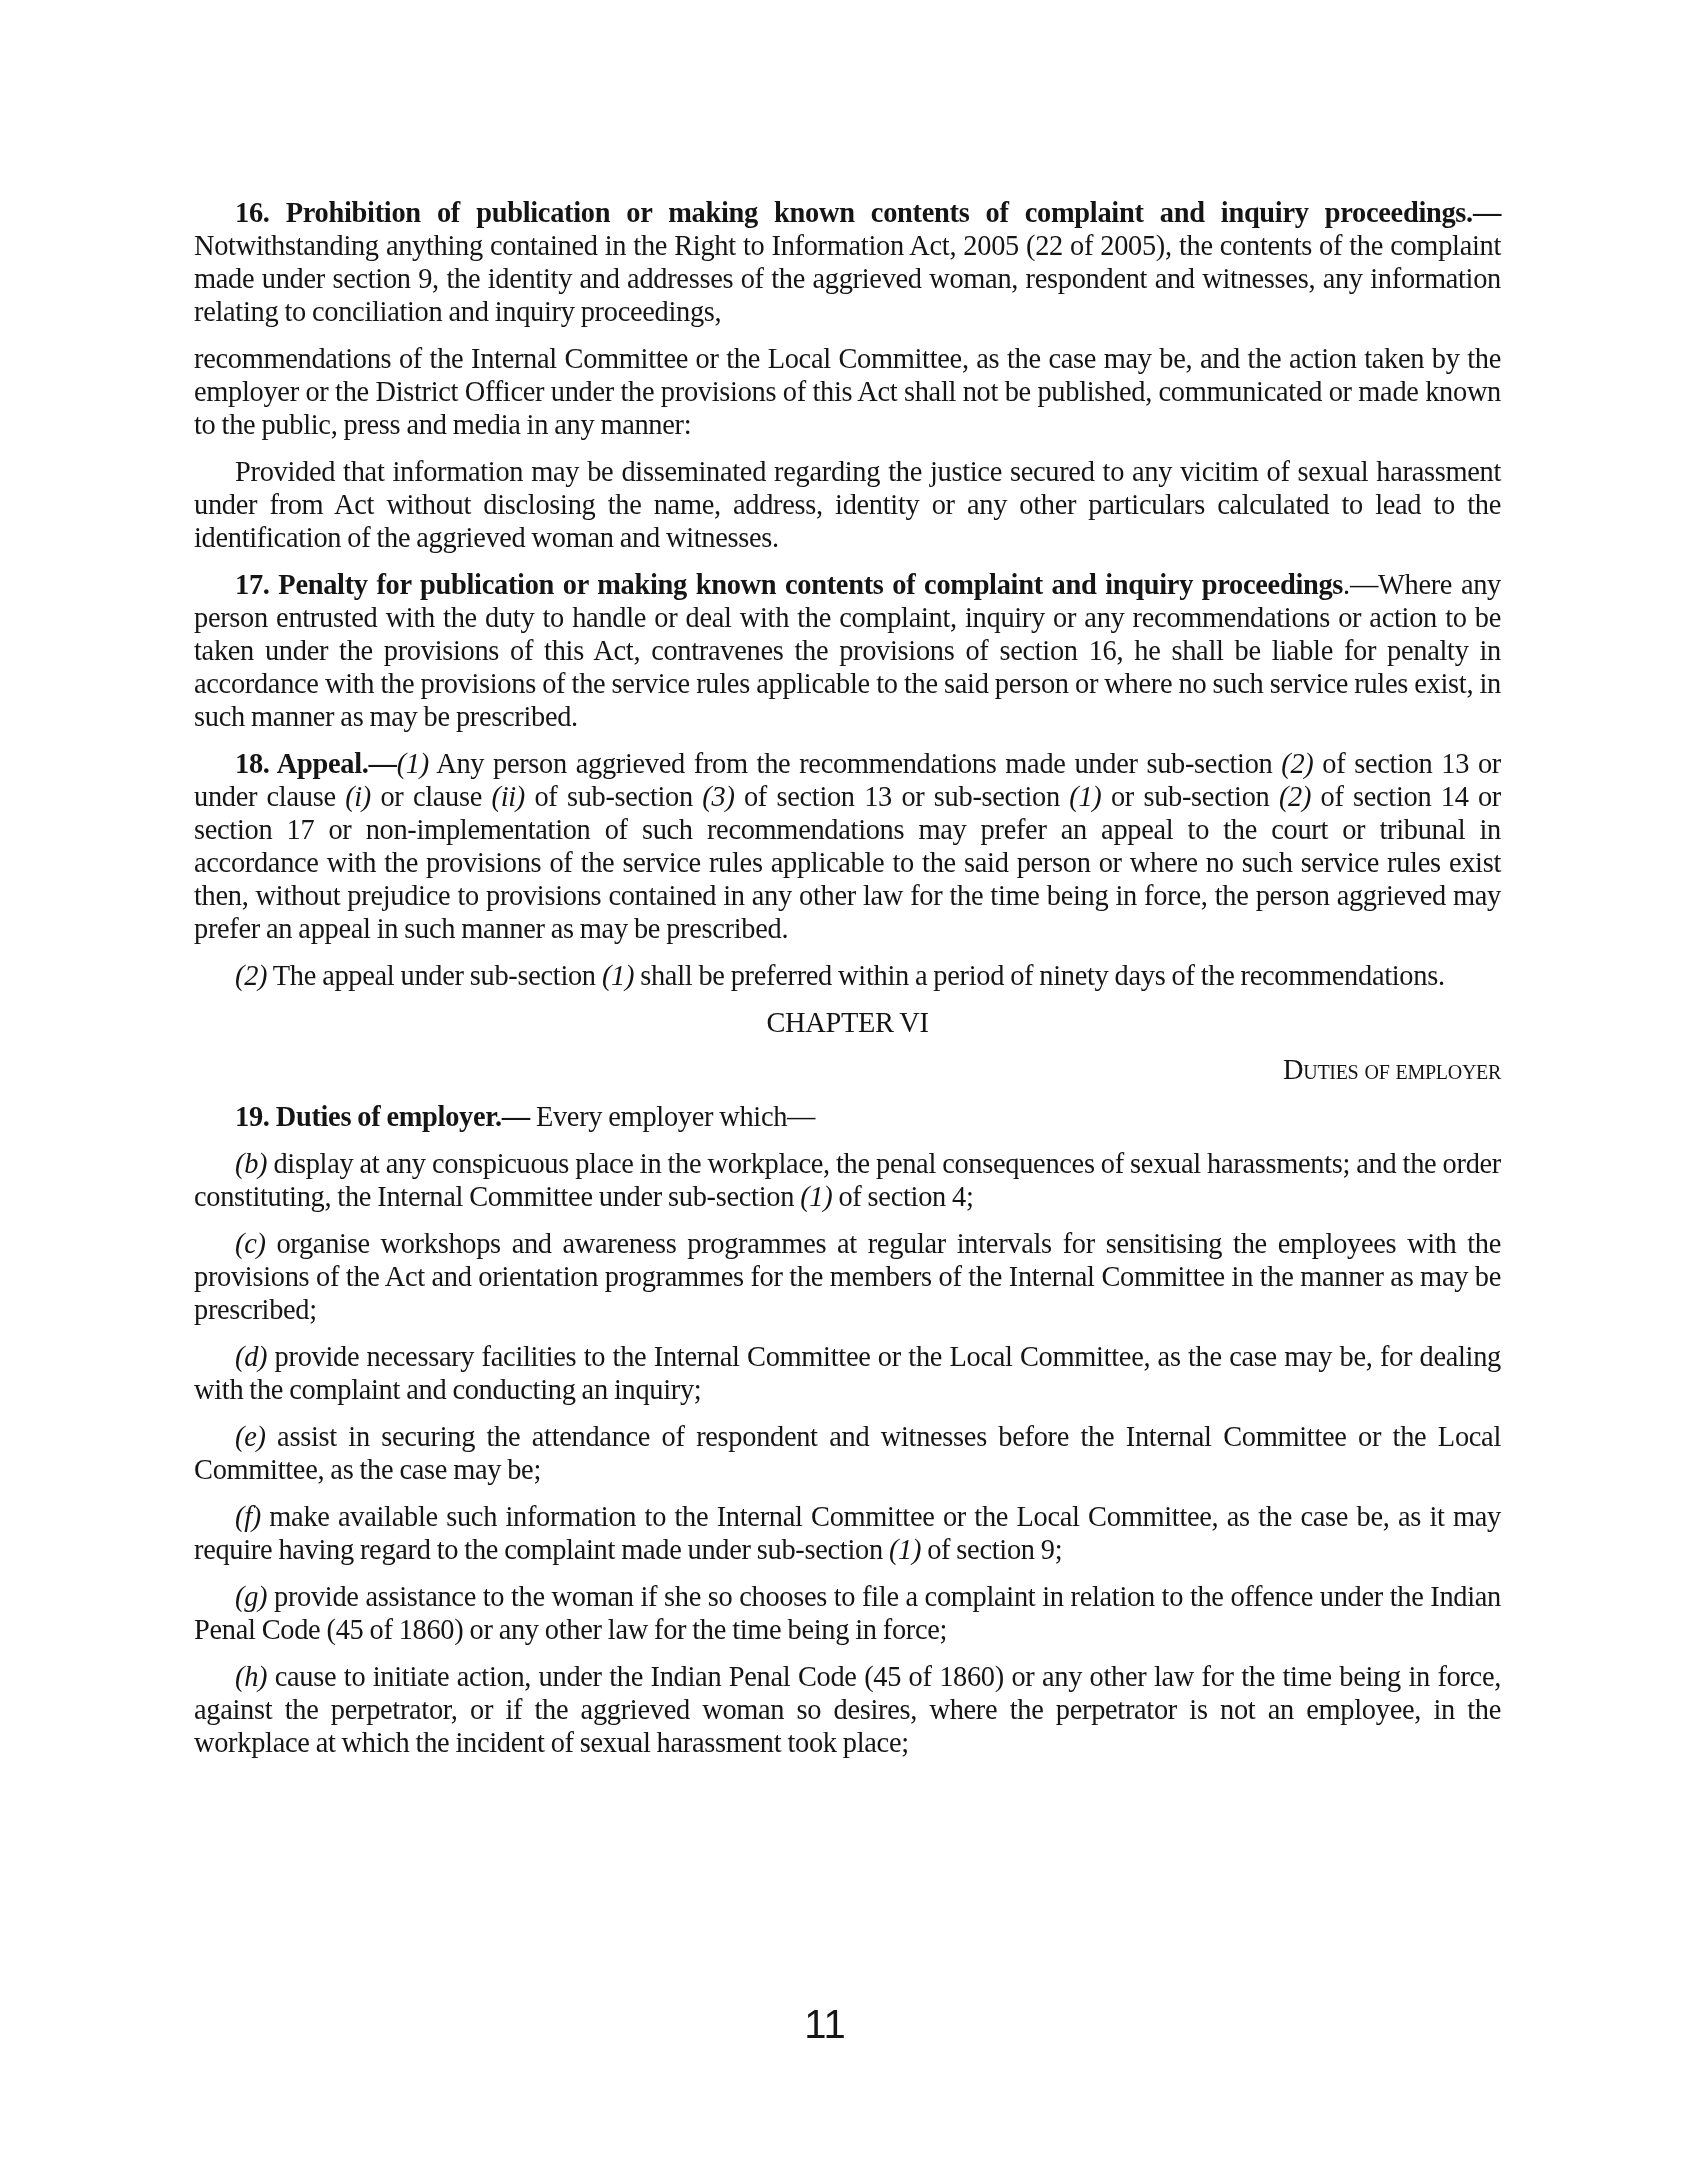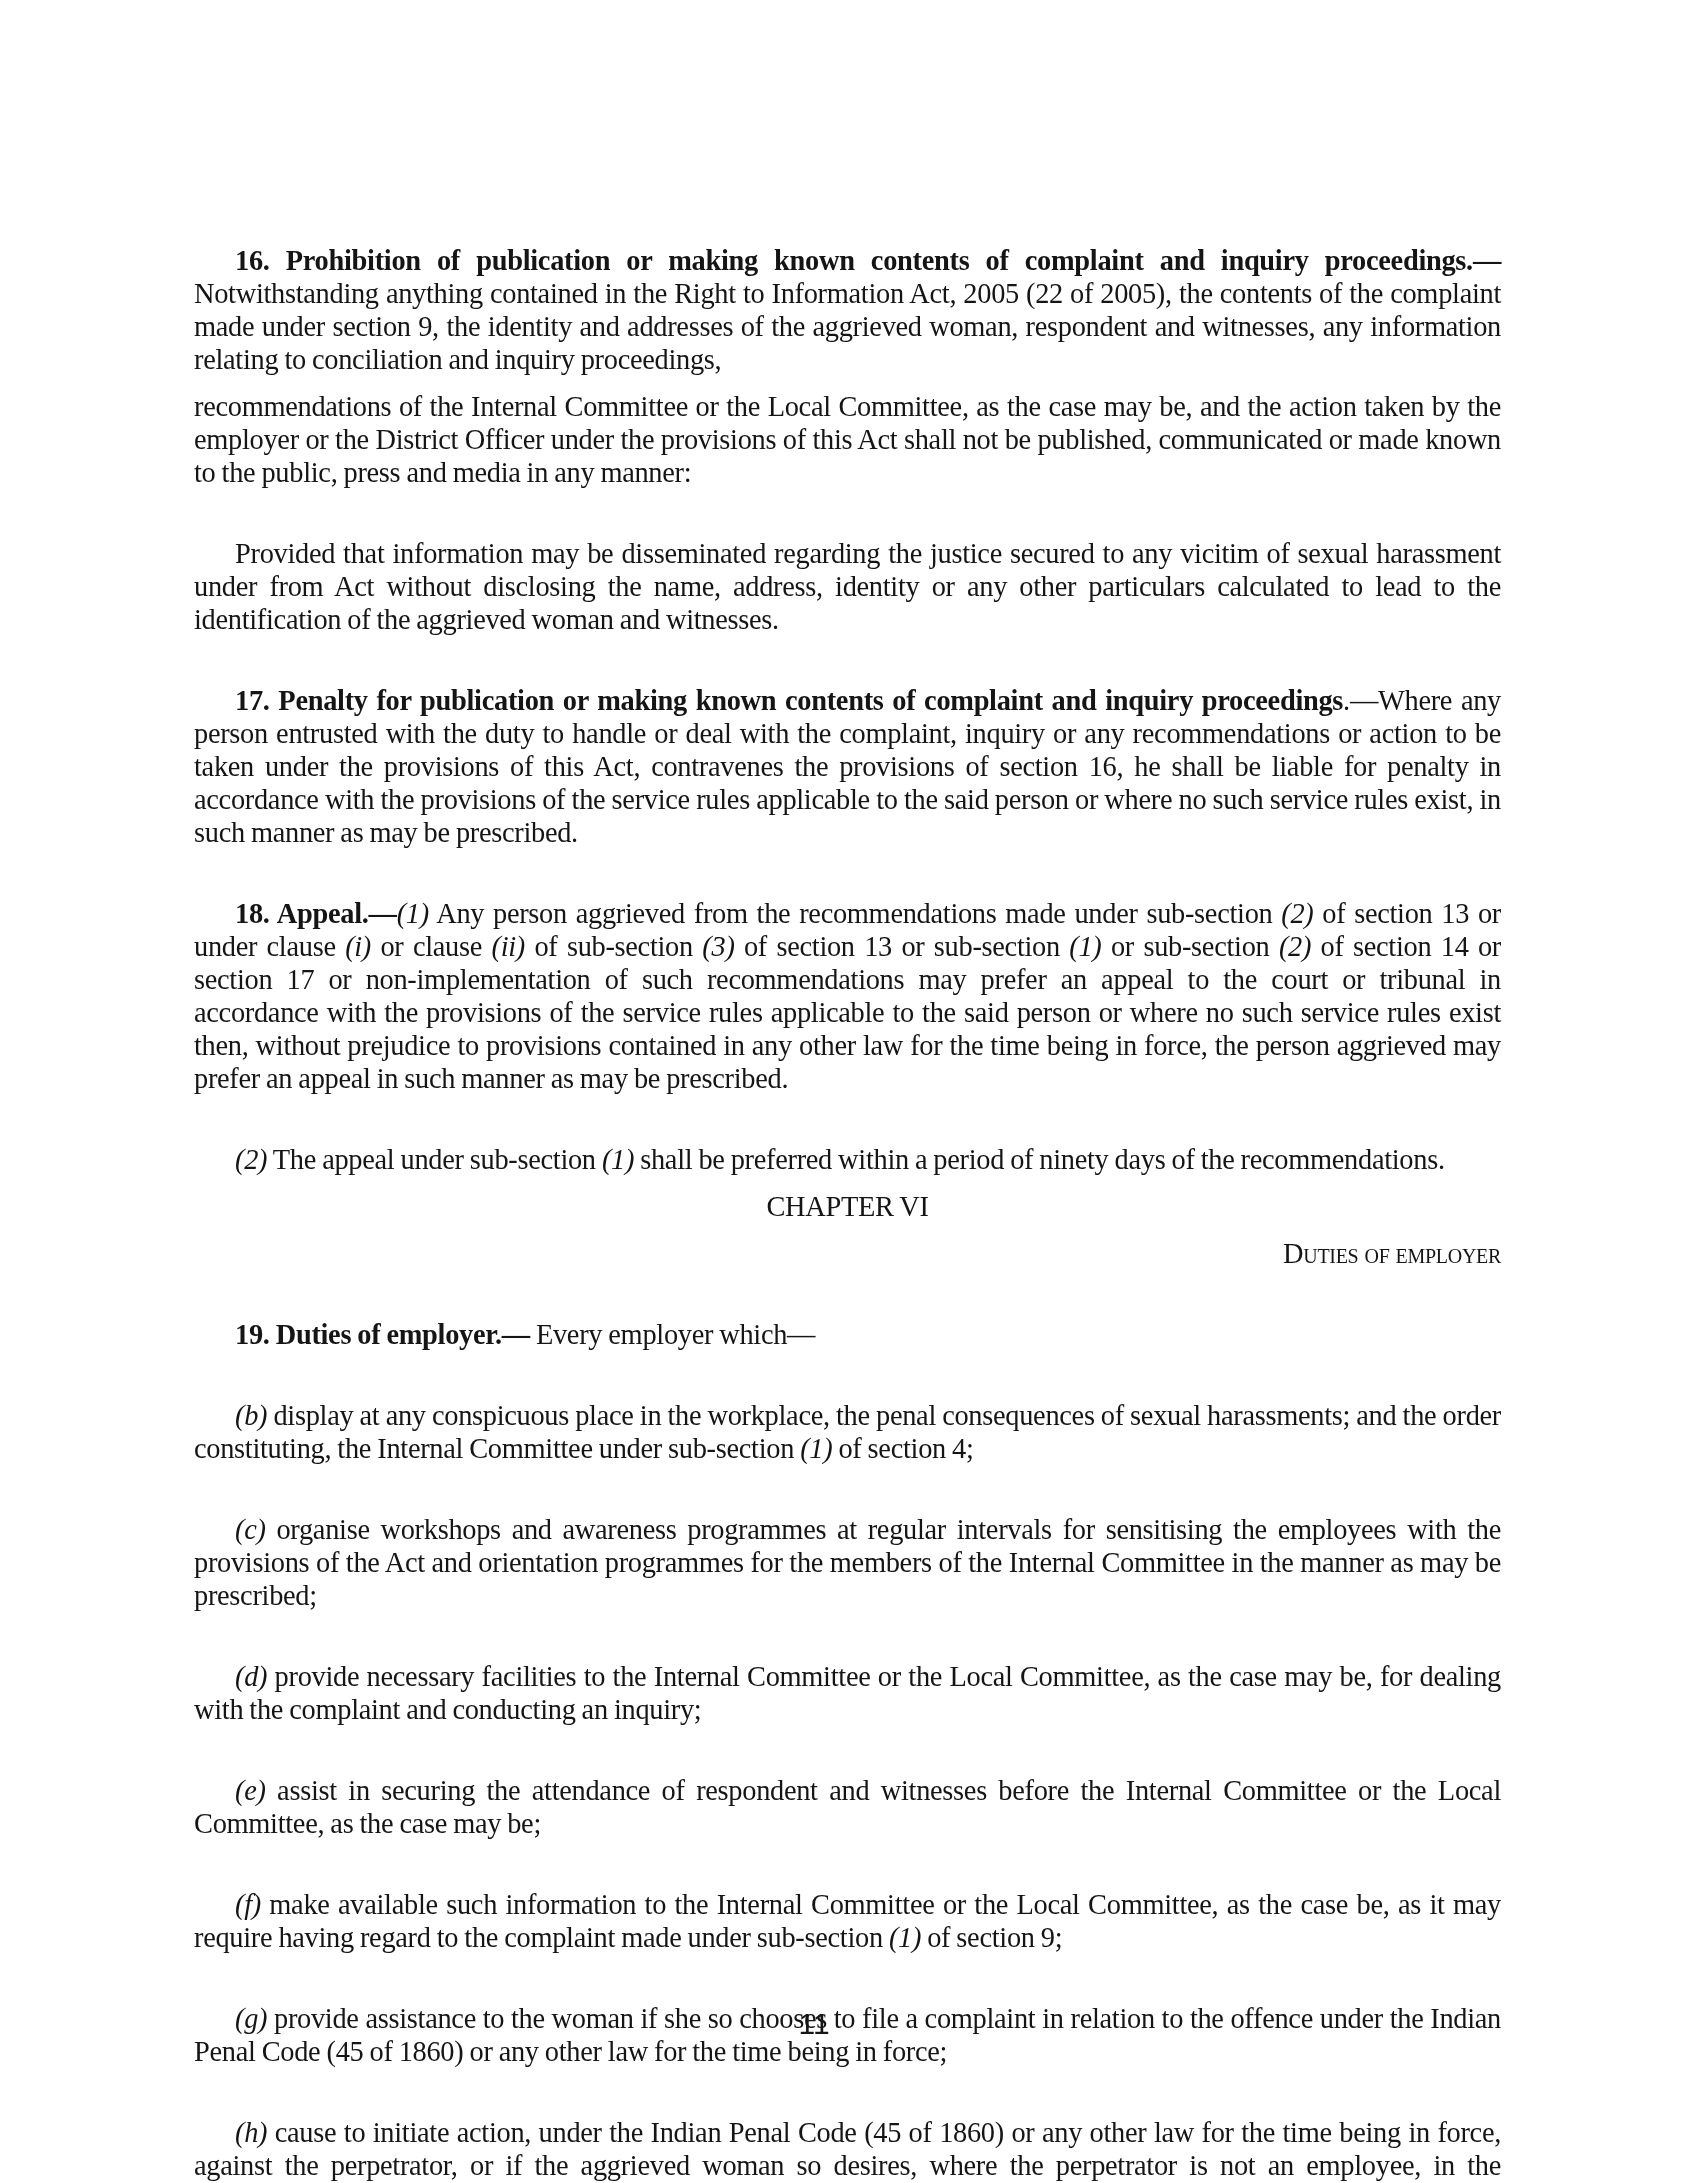--- a/index.html
+++ b/index.html
@@ -27,21 +27,21 @@
     font-size: 28.4px;
     line-height: 33px;
     letter-spacing: -0.3px;
     word-spacing: -0.7px;
     color: #151515;
     text-align: justify;
   }
   .para {
     margin: 0 0 14px 0;
   }
-  .para.indent   { text-indent: 41px; margin-top: 48px; }
+  .para.indent   { text-indent: 41px; }
   .para.noindent { text-indent: 0; }
   .para.chapter {
     text-align: center;
     text-indent: 0;
     margin-top: 0;
   }
   .para.subheading {
     text-align: right;
     text-indent: 0;
     font-variant: small-caps;
@@ -49,23 +49,24 @@
   }
   .b { font-weight: bold; }
   .i { font-style: italic; }
   .page-footer {
     position: absolute;
     top: 2009px;
     left: 0;
     width: 1628px;
     text-align: center;
     font-family: "Liberation Sans", sans-serif;
-    font-size: 30px;
+    font-size: 40px;
     line-height: 30px;
     color: #151515;
+    padding-left: 11px;
   }
 </style>
 </head>
 <body>
 
 <main class="sheet">
   <section class="content" id="doc-content">
       <p class="para indent"><span class="b">16. Prohibition of publication or making known contents of complaint and inquiry proceedings.—</span><span>Notwithstanding anything contained in the Right to Information Act, 2005 (22 of 2005), the contents of the complaint made under section 9, the identity and addresses of the aggrieved woman, respondent and witnesses, any information relating to conciliation and inquiry proceedings,</span></p>
       <p class="para noindent"><span>recommendations of the Internal Committee or the Local Committee, as the case may be, and the action taken by the employer or the District Officer under the provisions of this Act shall not be published, communicated or made known to the public, press and media in any manner:</span></p>
       <p class="para indent"><span>Provided that information may be disseminated regarding the justice secured to any vicitim of sexual harassment under from Act without disclosing the name, address, identity or any other particulars calculated to lead to the identification of the aggrieved woman and witnesses.</span></p>

